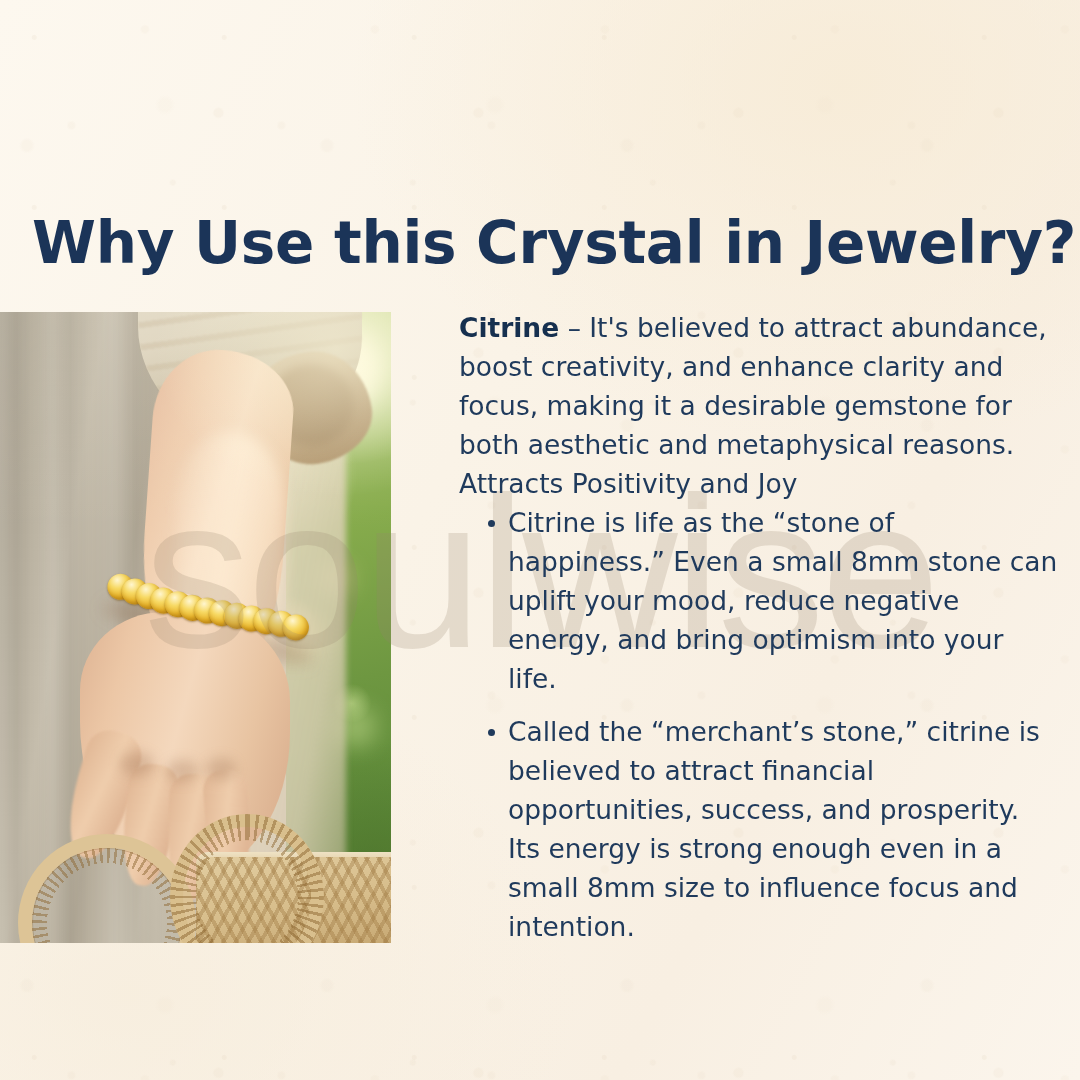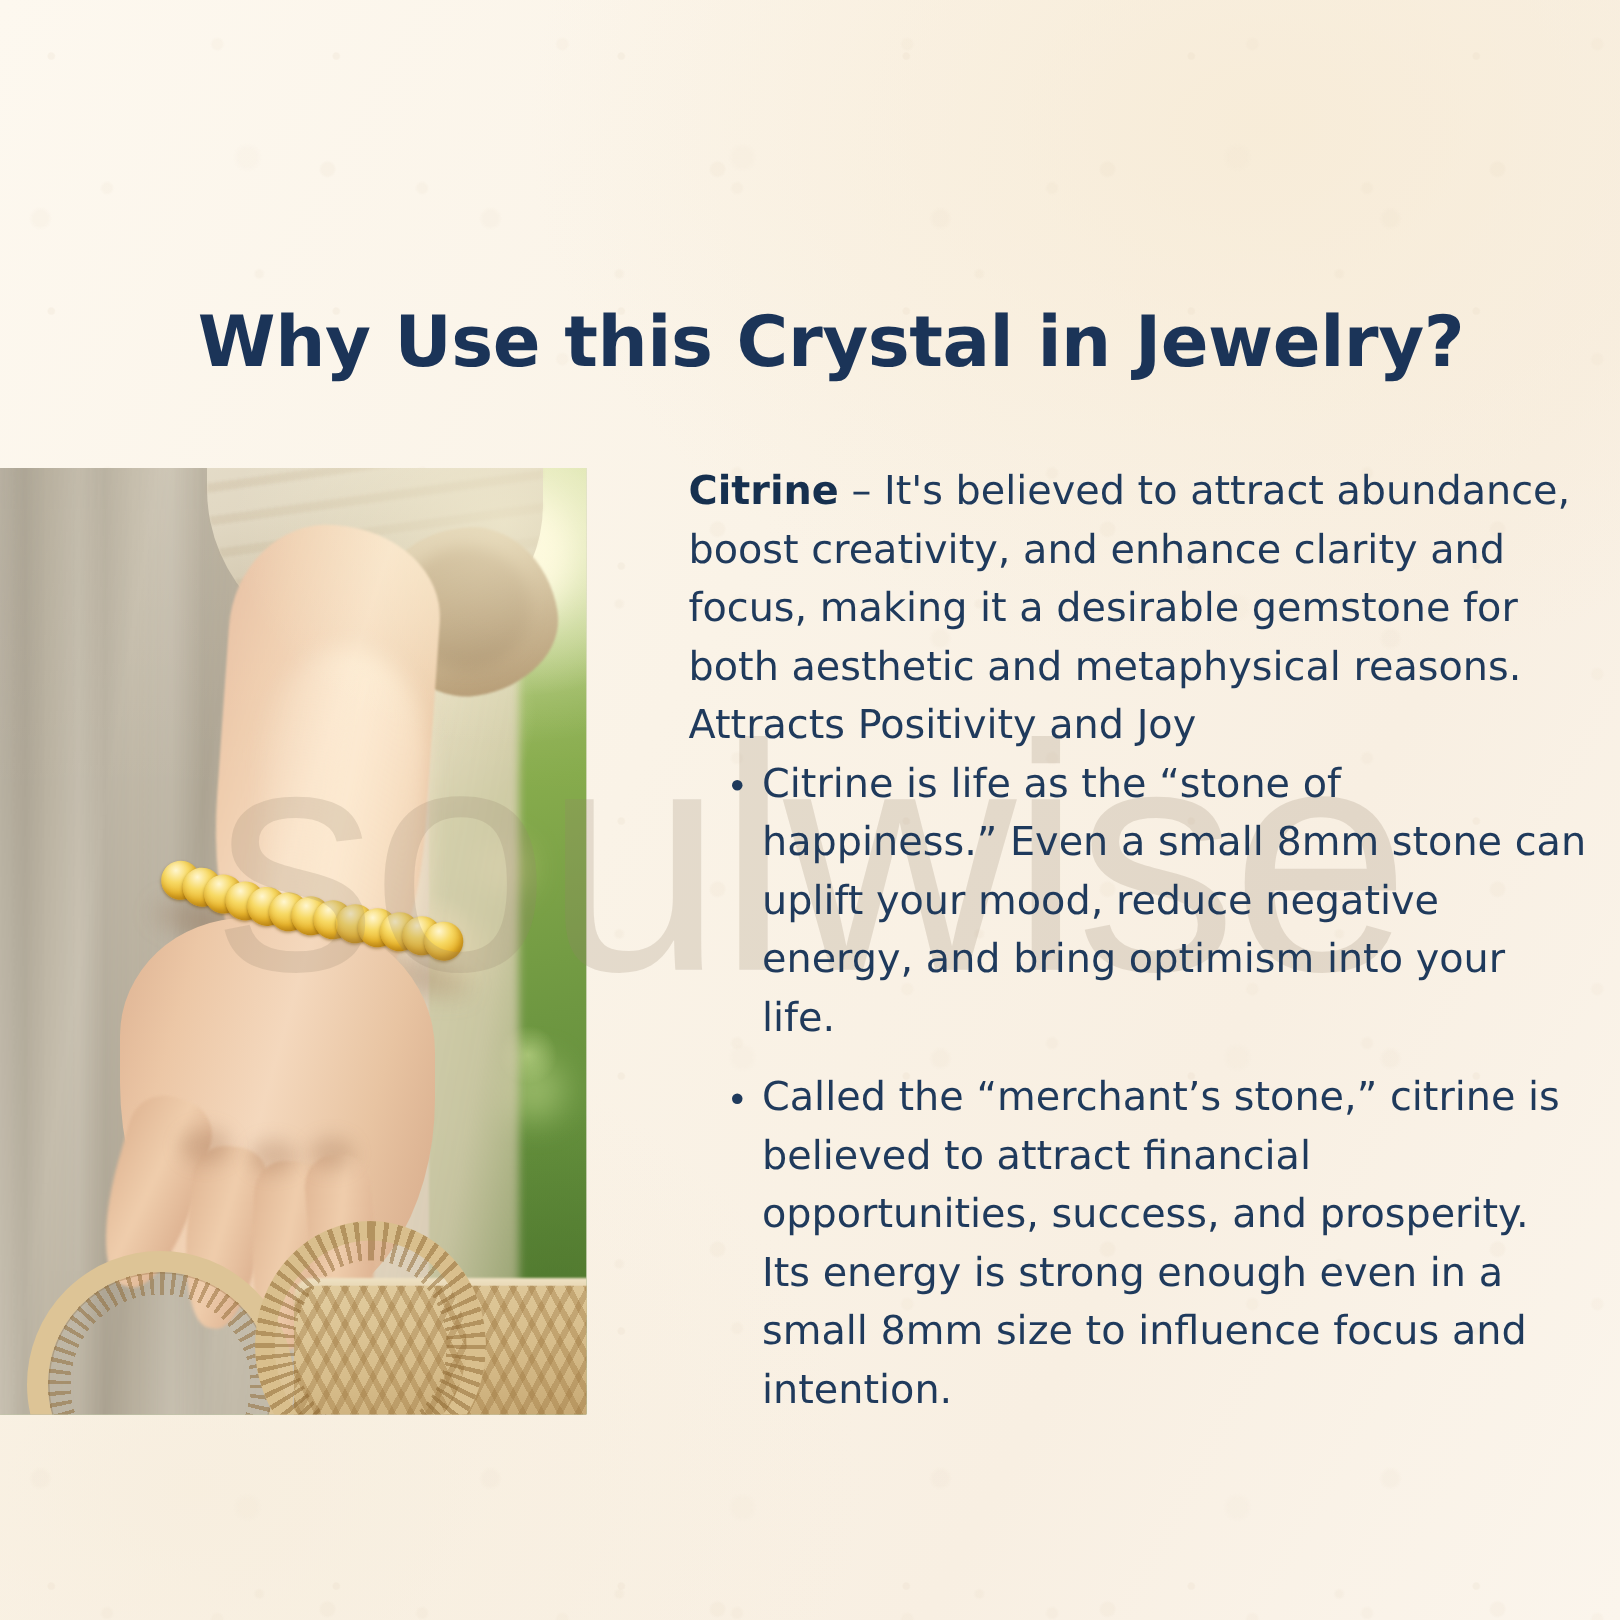--- a/index.html
+++ b/index.html
@@ -64,21 +64,21 @@
 
   
   #title {
     position: absolute;
     left: 0;
     right: 0;
     top: 170px;
     text-align: center;
     z-index: 4;
     font-family: "DejaVu Sans", sans-serif;
-    font-size: 47px;
+    font-size: 58px;
     font-weight: 700;
     letter-spacing: -0.3px;
     color: #1b3458;
     padding-left: 28px;
   }
 
   
   #photo-frame {
     position: absolute;
     left: 0;

